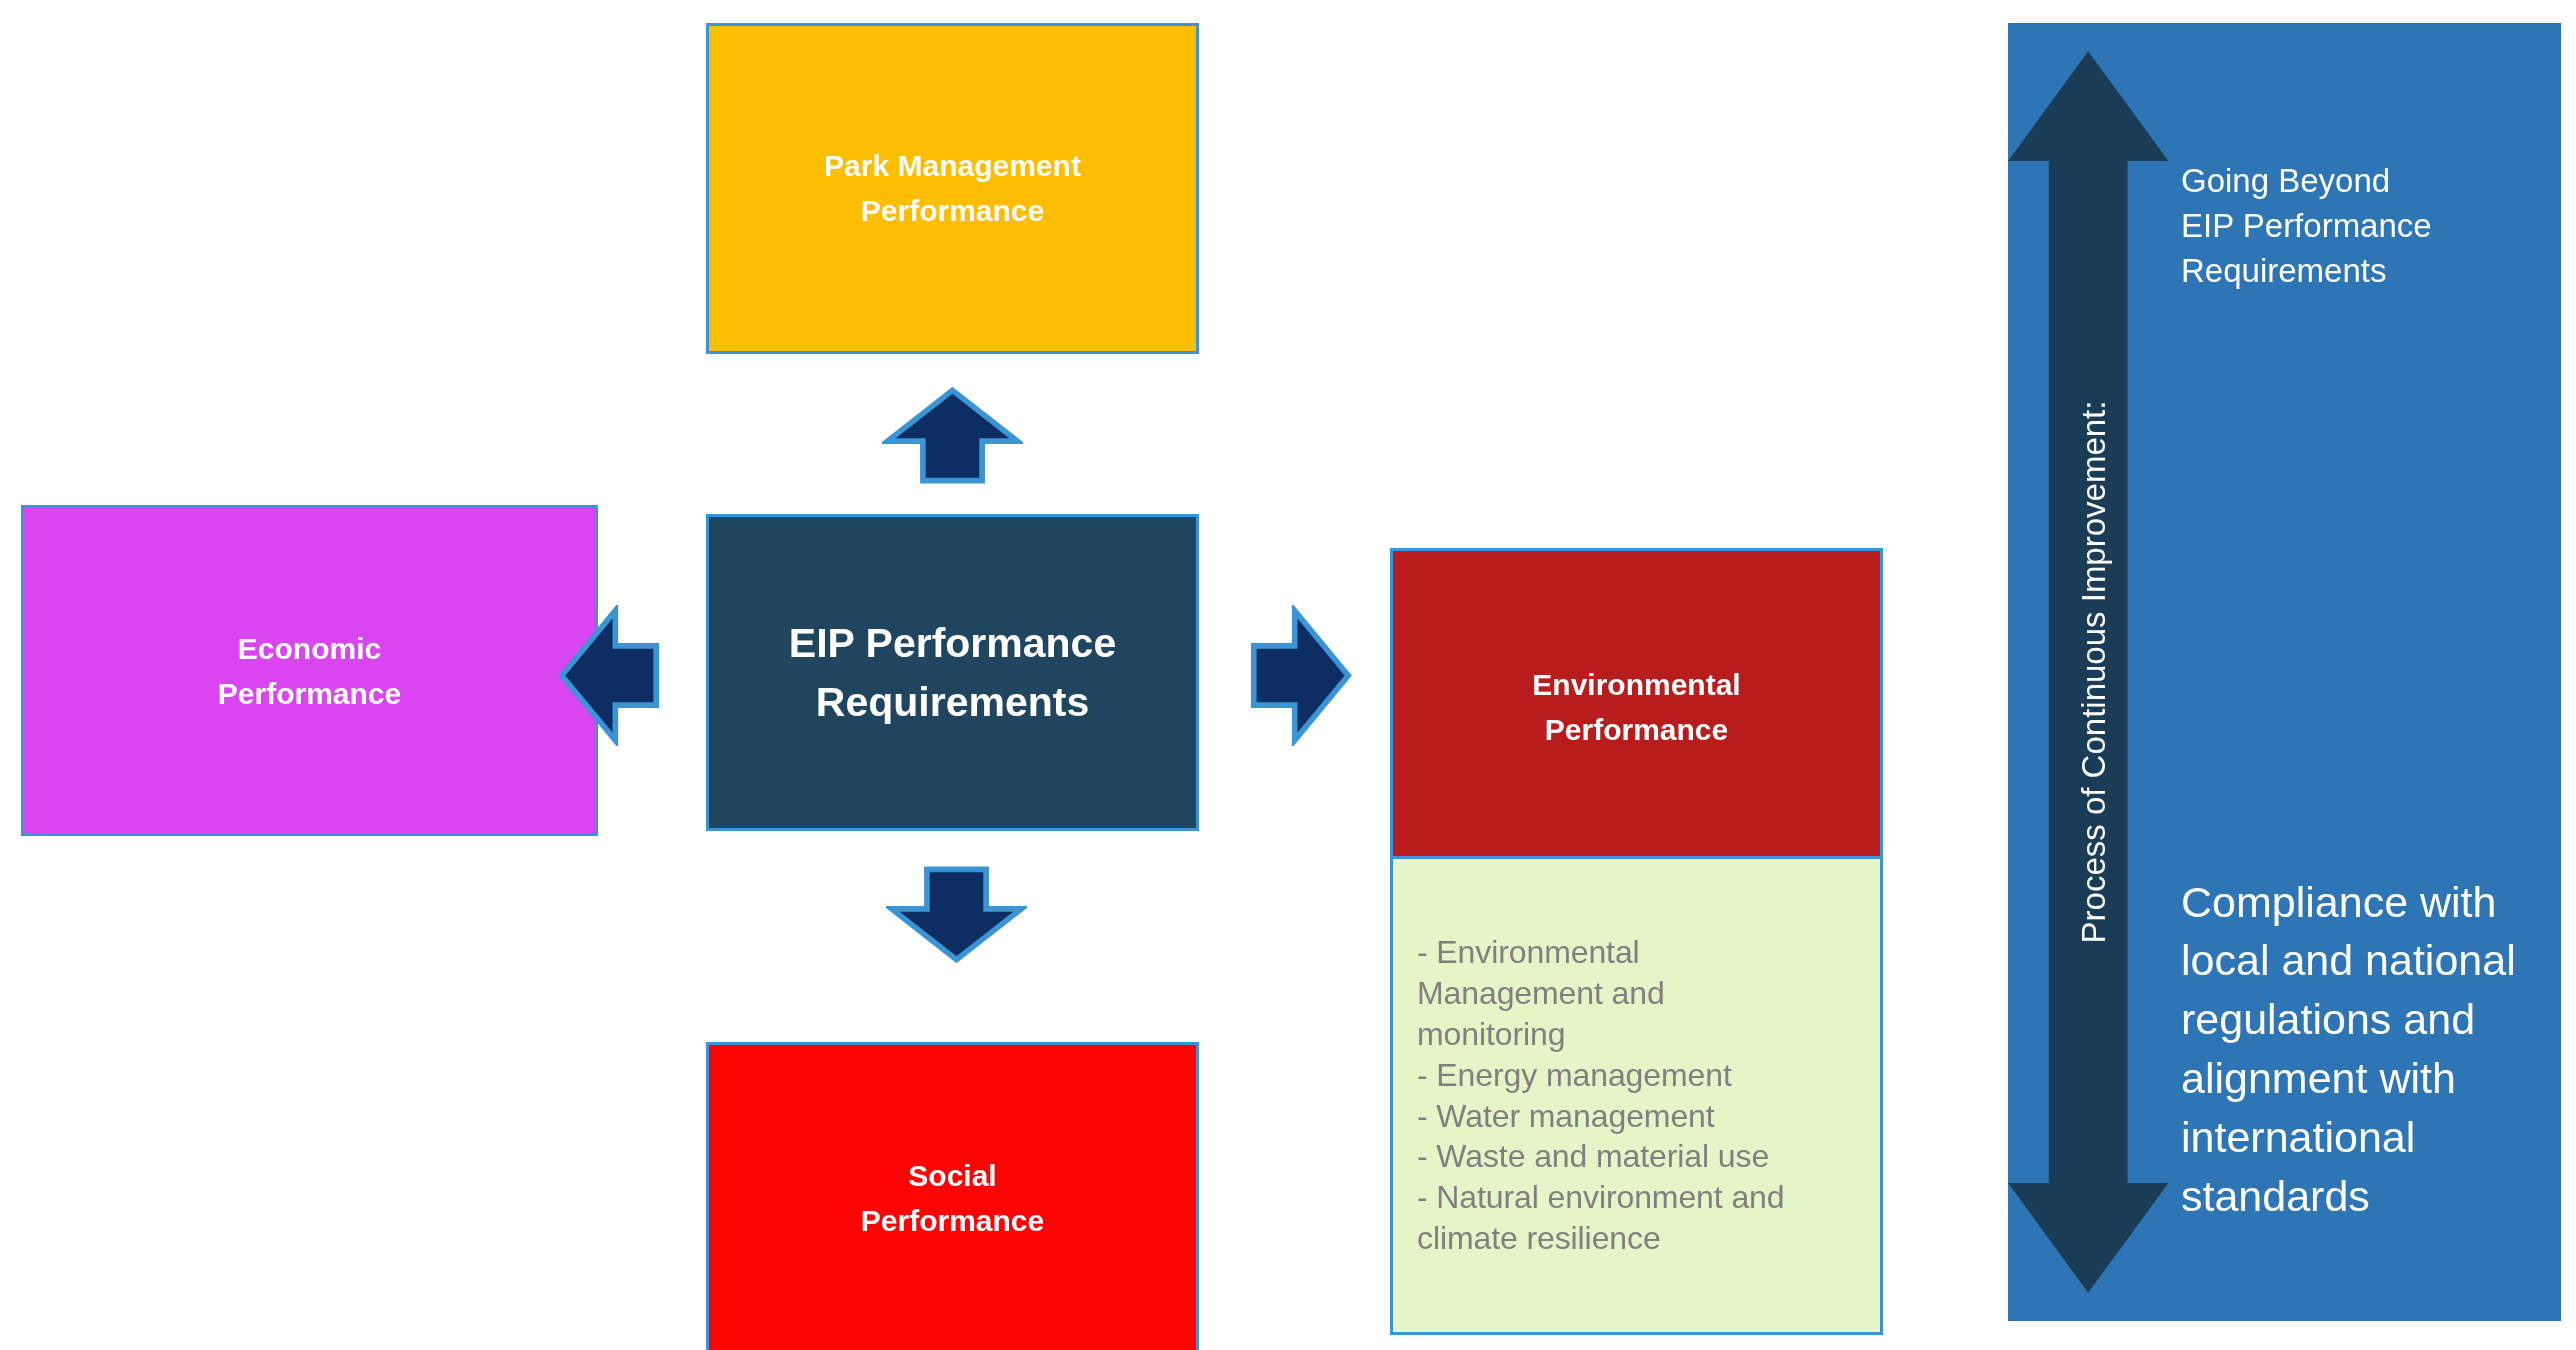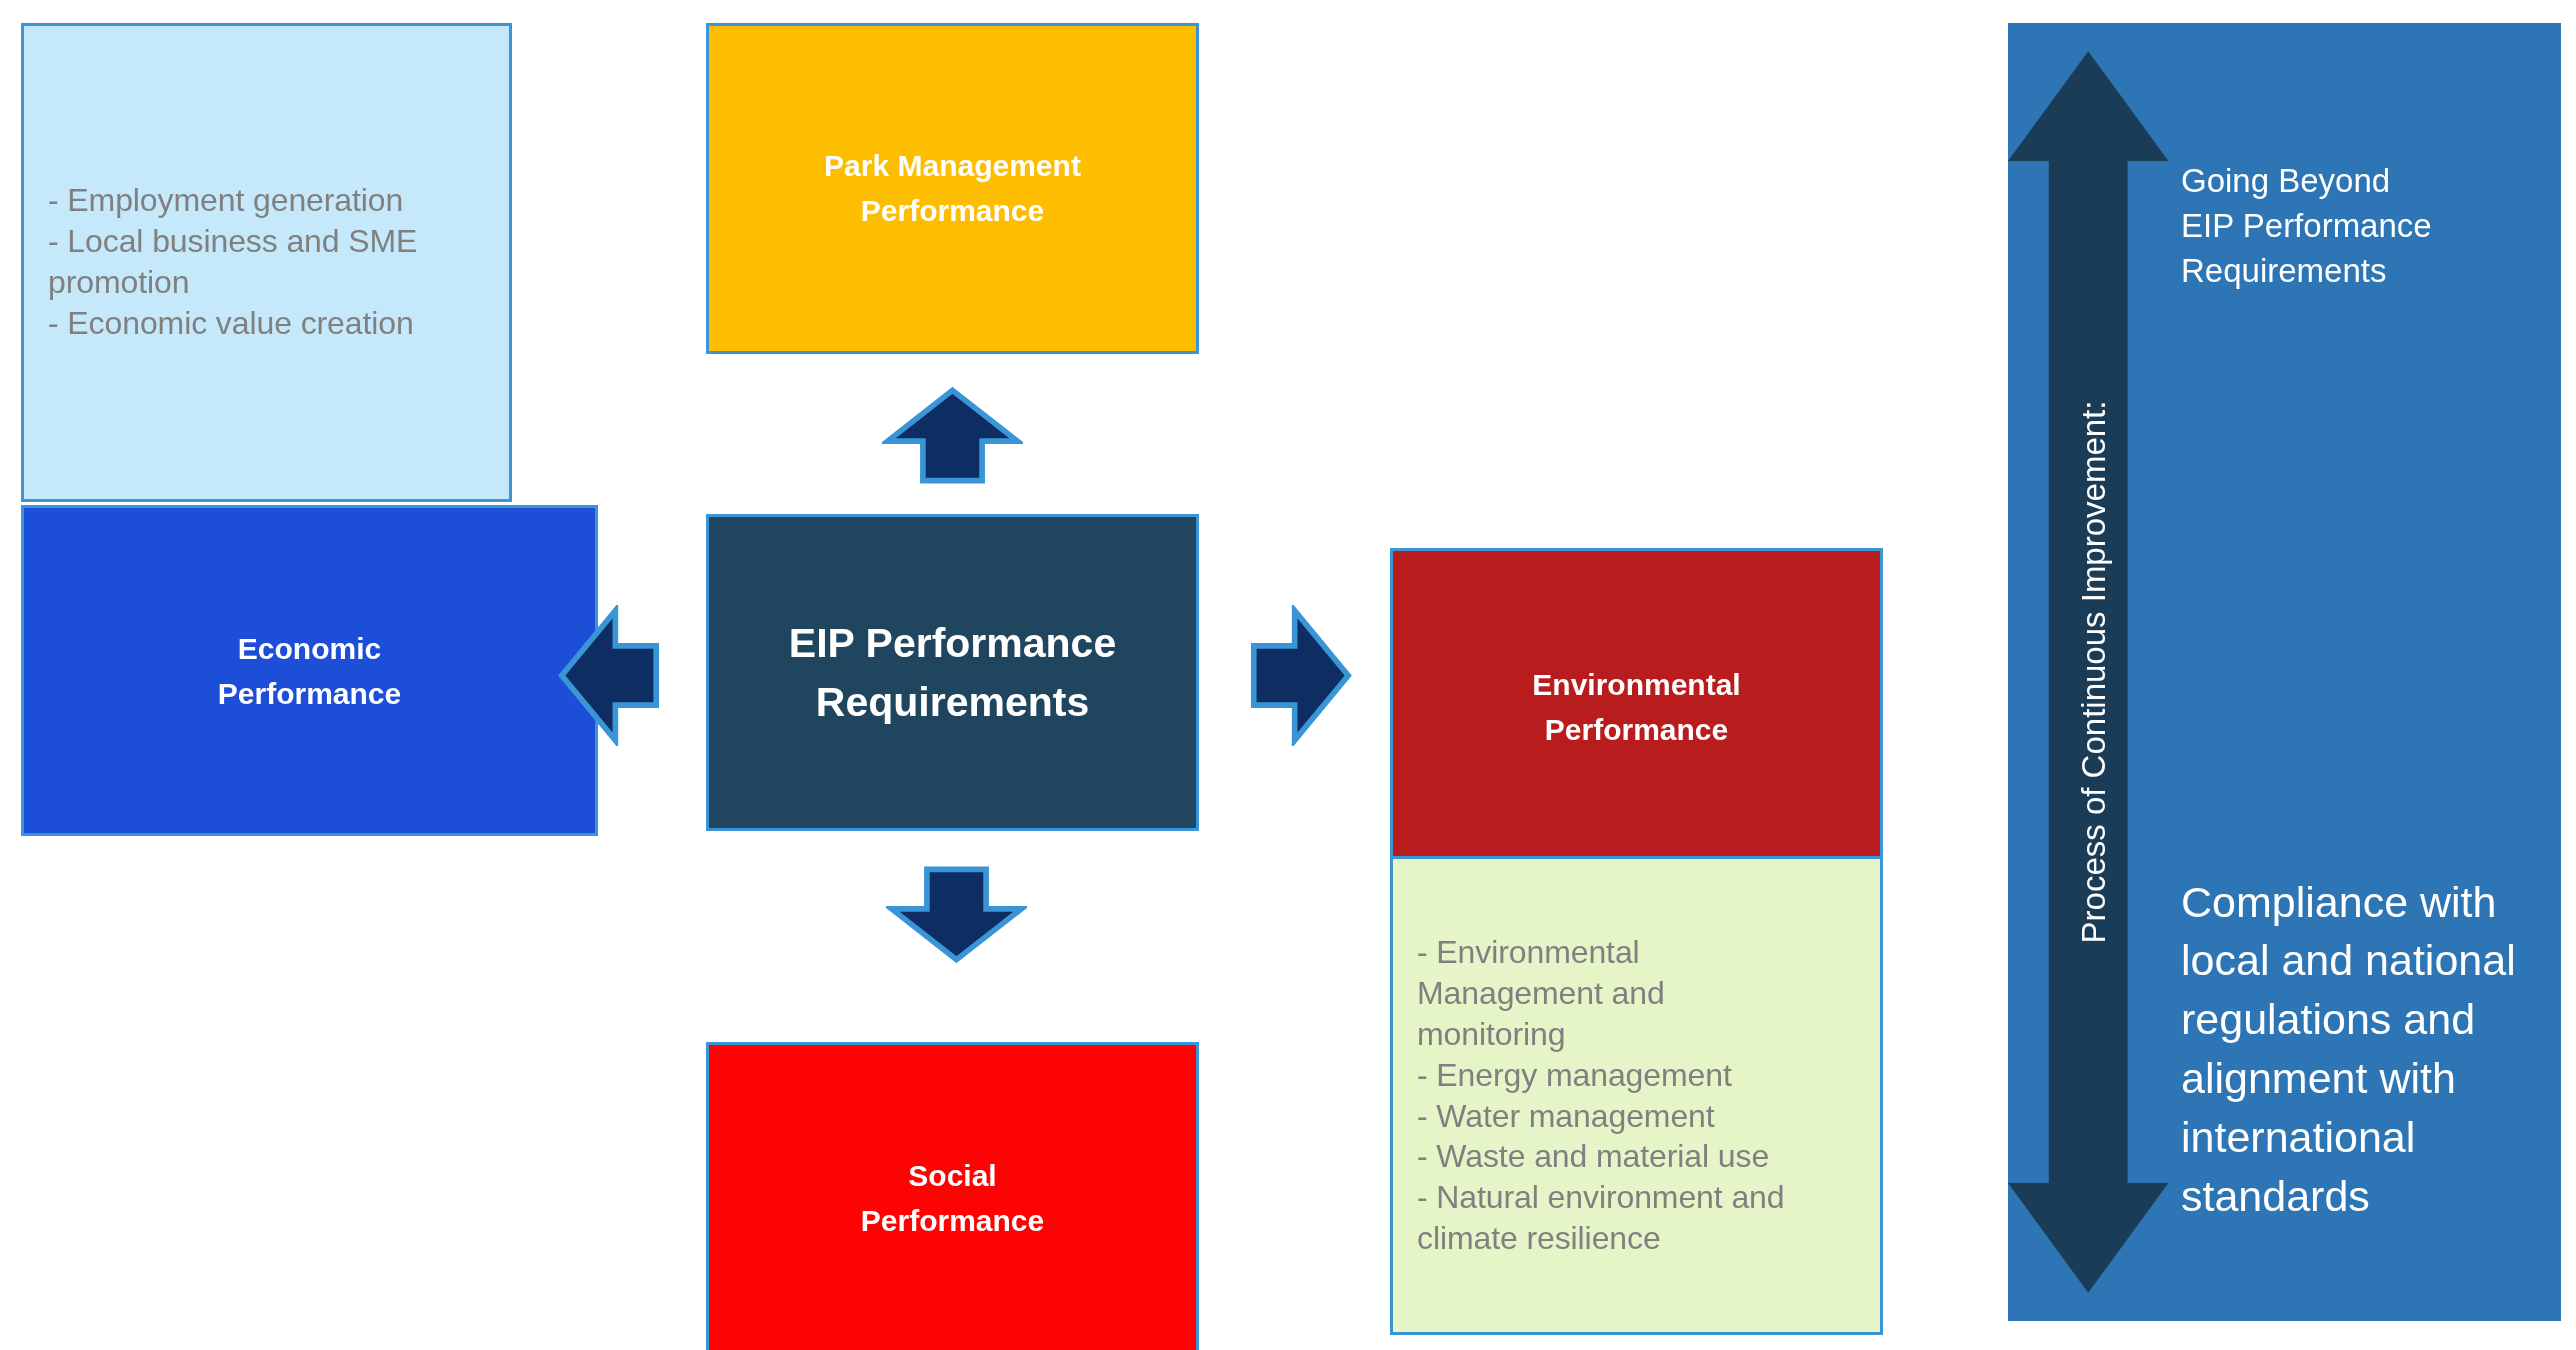--- a/index.html
+++ b/index.html
@@ -53,21 +53,21 @@
     white-space: pre-line;
   }
 
   
   #economic-detail-box {
     left: 21px;  top: 22.5px;  width: 491px; height: 479px;
     background: #c5e9fb;
   }
   #economic-title-box {
     left: 21px;  top: 505px; width: 577px; height: 331px;
-    background: #1d4ed8;
+    background: #d946ef;
   }
   #social-detail-box {
     left: 21px;  top: 1010px; width: 681px; height: 311px;
     background: #fcc6c6;
   }
   #park-title-box {
     left: 706px; top: 22.5px;  width: 493px; height: 331px;
     background: #fdbe02;
   }
   #park-detail-box {
@@ -157,26 +157,20 @@
     font-size: 43px;
     line-height: 1.37;
     white-space: pre-line;
   }
 </style>
 </head>
 <body>
 
 <div id="canvas">
 
-  <div class="box detail" id="economic-detail-box">
-    <div class="lines">- Employment generation
-- Local business and SME
-promotion
-- Economic value creation</div>
-  </div>
 
   <div class="box title" id="economic-title-box">
     <div class="label">Economic
 Performance</div>
   </div>
 
 
   <div class="box title" id="park-title-box">
     <div class="label">Park  Management
 Performance</div>

